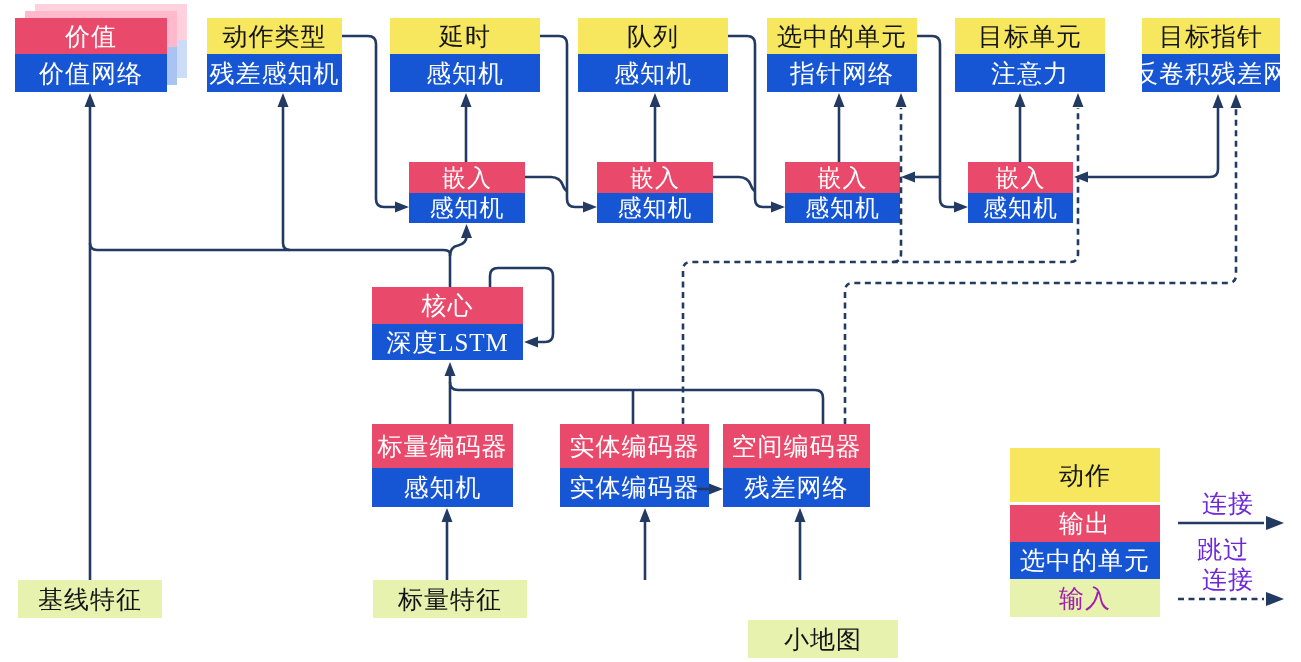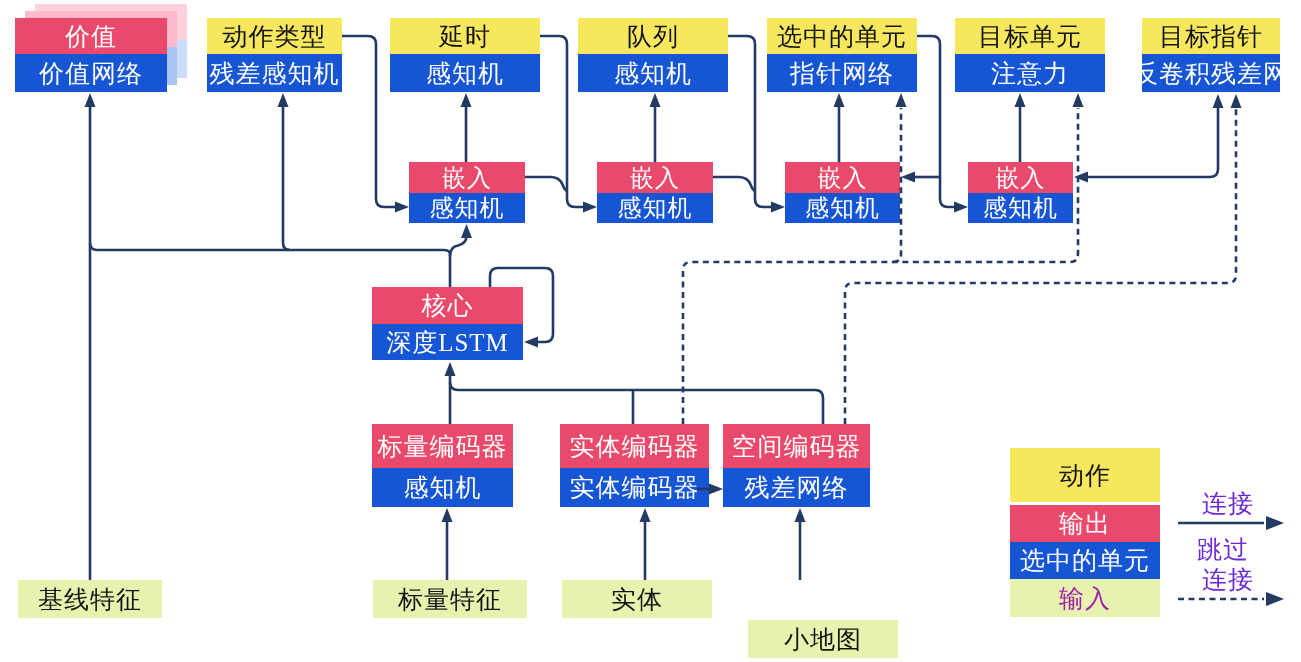--- a/index.html
+++ b/index.html
@@ -128,21 +128,20 @@
     <div class="hdr red">实体编码器</div>
     <div class="bdy blue">实体编码器</div>
   </div>
   <div class="node encoder" style="left:723px;top:424px;width:147px;">
     <div class="hdr red">空间编码器</div>
     <div class="bdy blue">残差网络</div>
   </div>
 
   <div class="input-box" style="left:18px;top:580px;width:144px;">基线特征</div>
   <div class="input-box" style="left:373px;top:580px;width:154px;">标量特征</div>
-  <div class="input-box" style="left:562px;top:580px;width:150px;">实体</div>
   <div class="input-box" style="left:748px;top:580px;width:150px;margin-top:40px;">小地图</div>
 
   <div class="legend-row lg-yellow" style="top:448px;height:54px;font-family:Liberation Mono, monospace;">动作</div>
   <div class="legend-row lg-red" style="top:505px;height:37px;">输出</div>
   <div class="legend-row lg-blue" style="top:542px;height:37px;">选中的单元</div>
   <div class="legend-row lg-green" style="top:579px;height:38px;">输入</div>
   <div class="legend-label" style="left:1168px;top:487px;">连接</div>
   <div class="legend-label" style="left:1163px;top:533px;">跳过</div>
   <div class="legend-label" style="left:1168px;top:563px;">连接</div>
 

